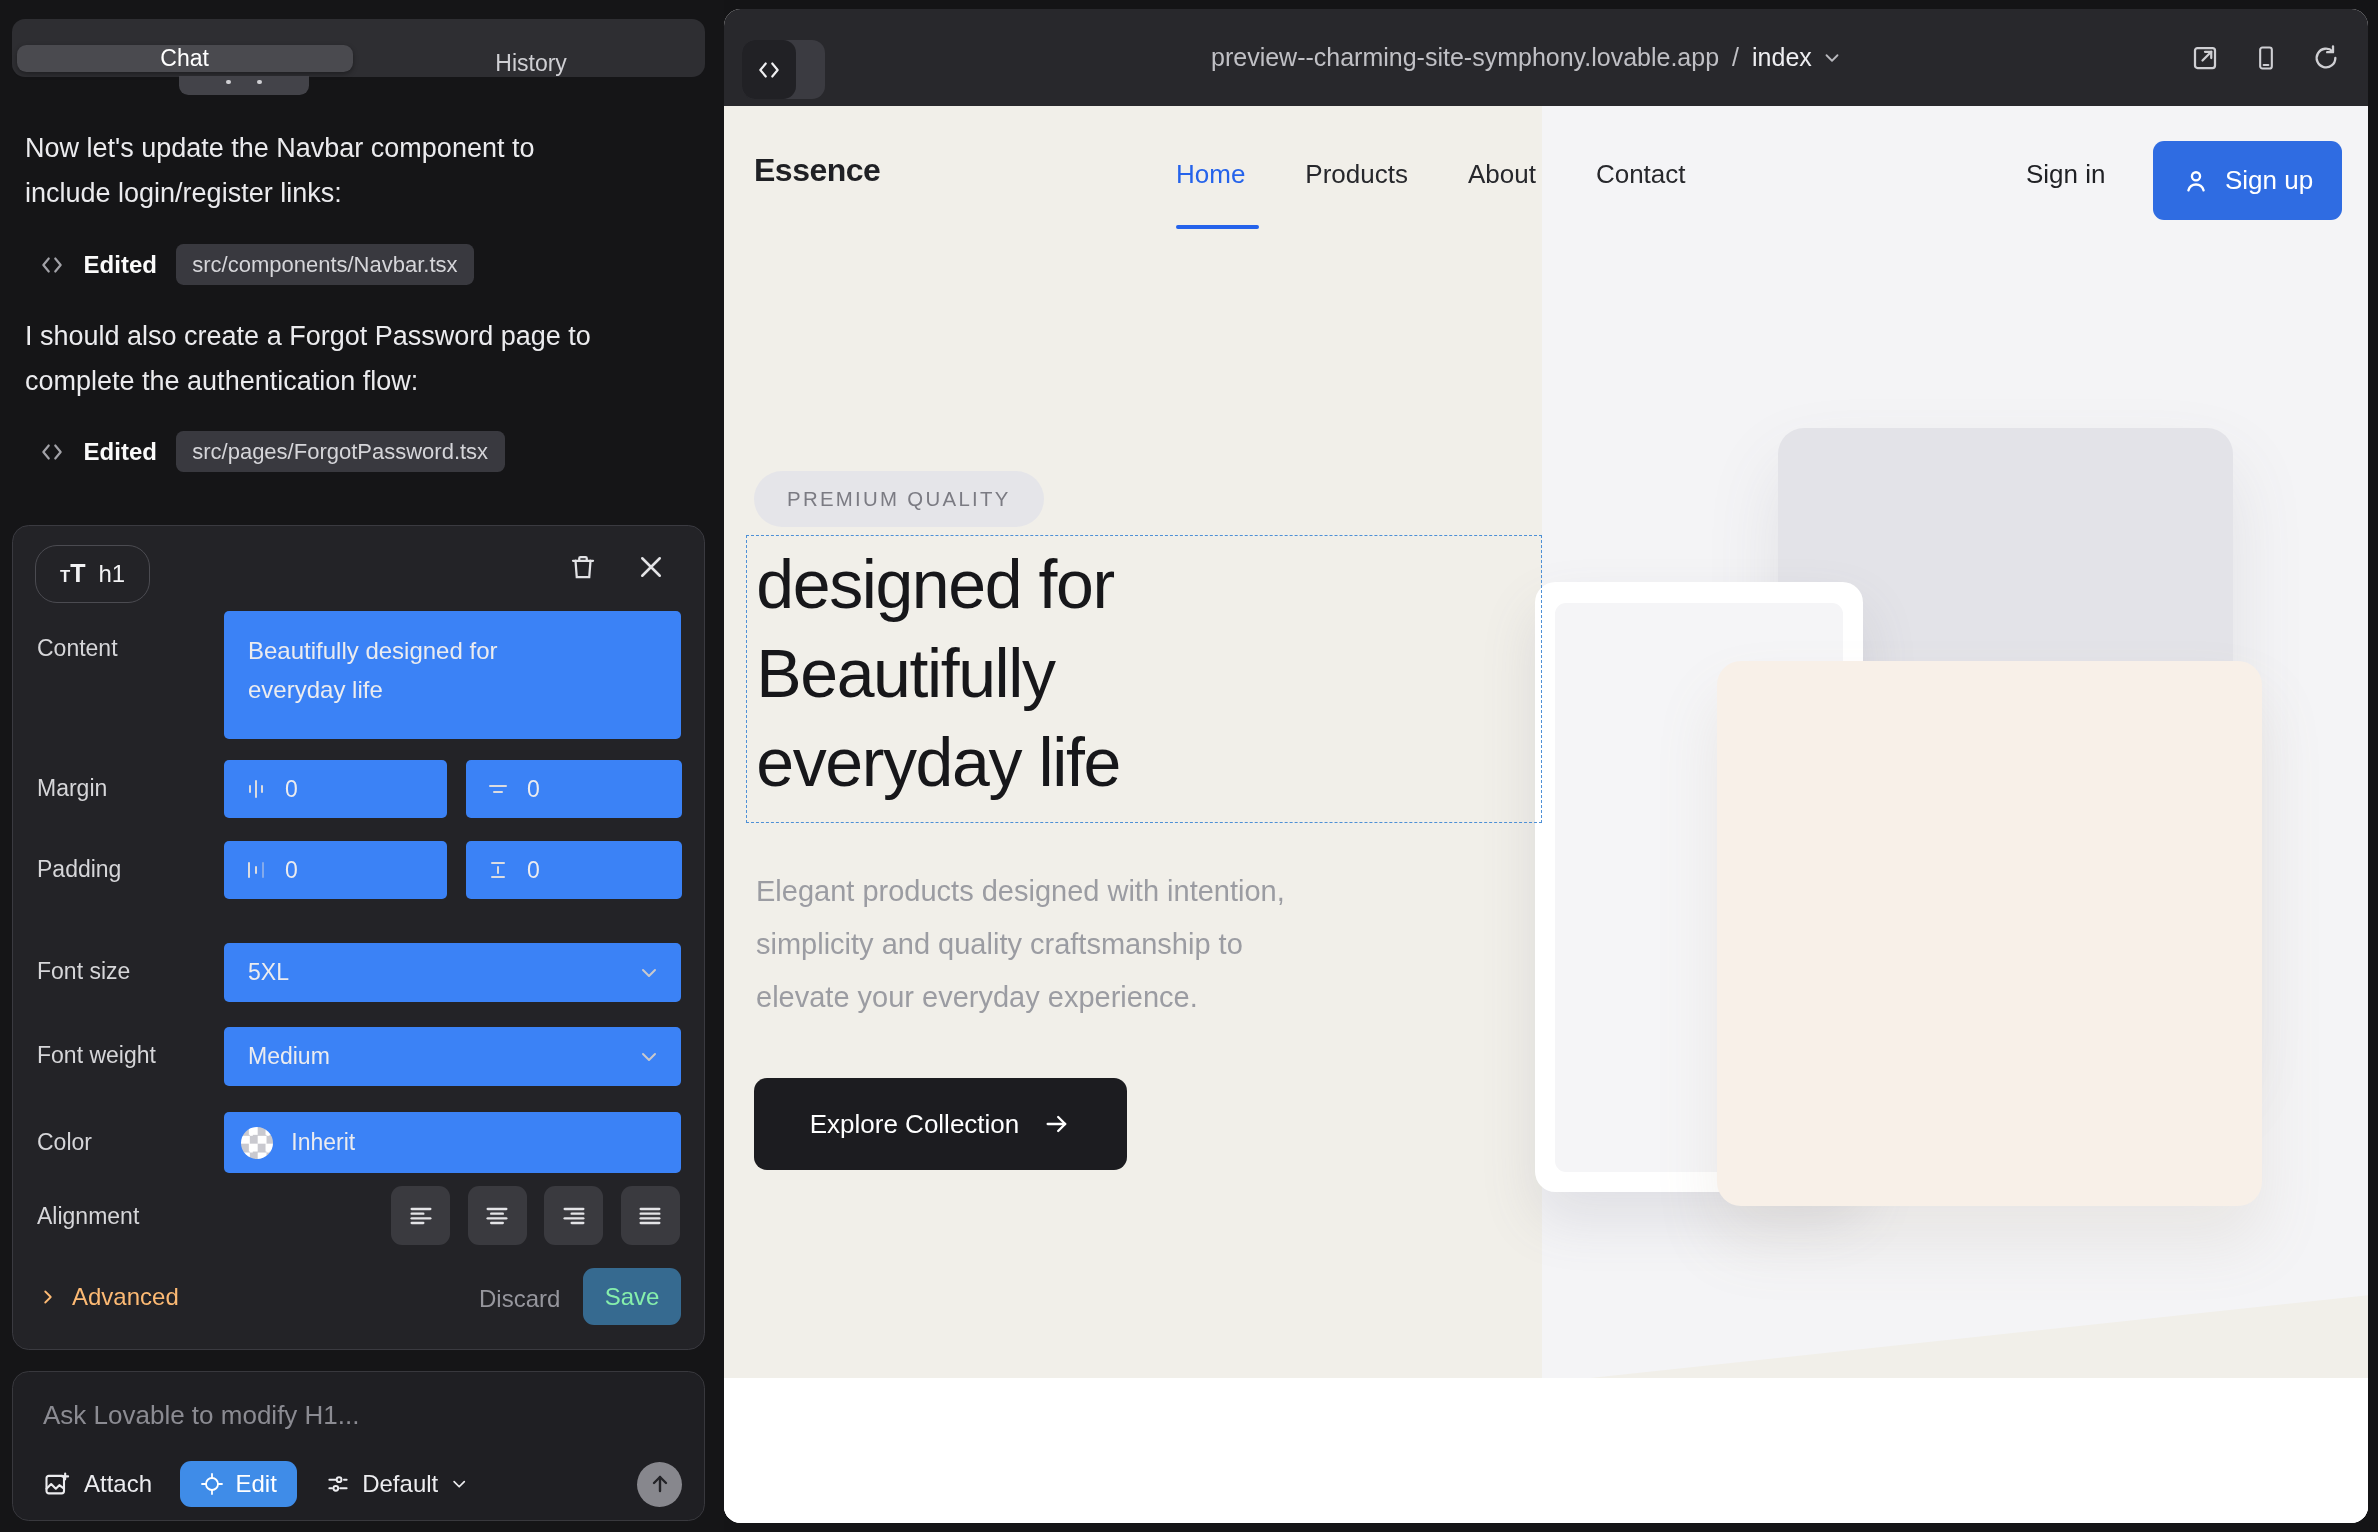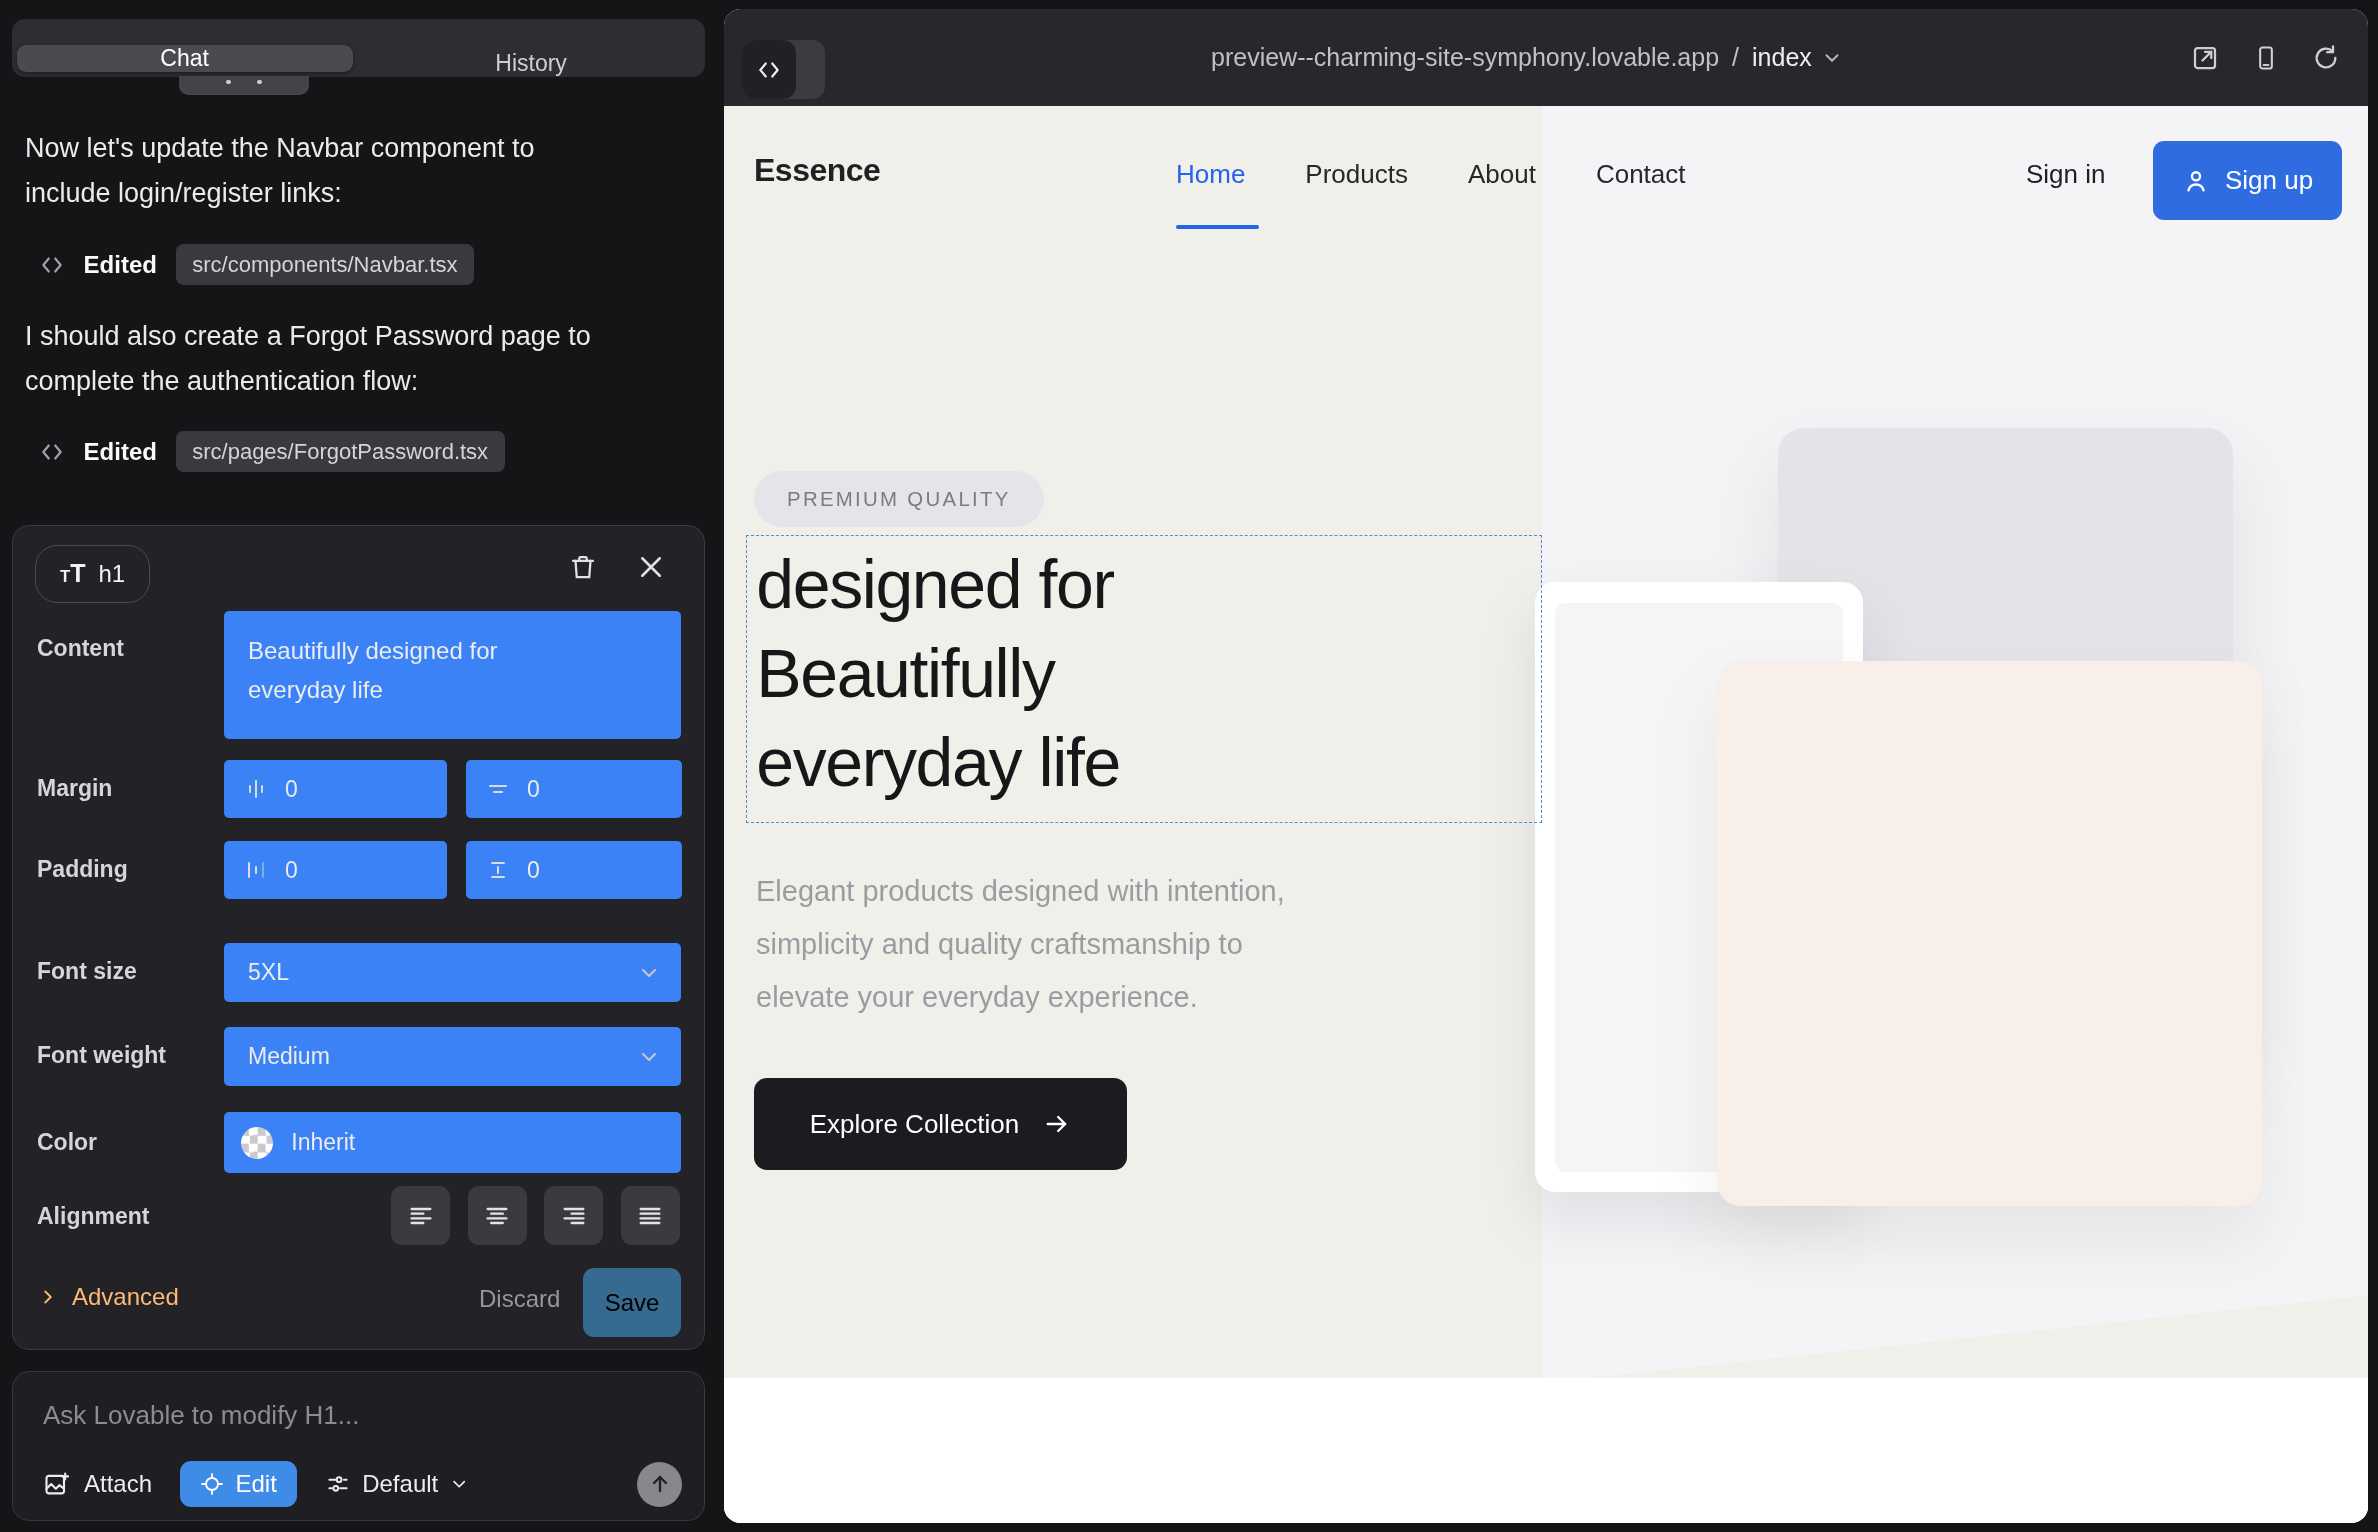--- a/index.html
+++ b/index.html
@@ -29,31 +29,31 @@
   .file-chip { background:#39393f; border-radius:7.4px; padding:7.4px 16.7px; font-size:22px; color:#d5d5d9; }
 
   
   .editor { left:12px; top:525px; width:693px; height:825px; background:#232327; border:0.9px solid #3a3a40; border-radius:16.7px; }
   .tag-pill { left:22px; top:18.6px; height:58px; display:inline-flex; align-items:center; gap:13px; padding:0 24px; border:1.4px solid #4b4b51; border-radius:22px; color:#f2f2f4; font-size:24px; }
   .type-glyph { color:#f2f2f4; font-weight:600; }
   .type-glyph .small-t { font-size:16.7px; }
   .type-glyph .big-t { font-size:25px; }
   .icon-btn { color:#e3e3e6; background:none; border:none; cursor:pointer; }
 
-  .row-label { color:#d6d6d9; font-size:23px; font-weight:700; }
+  .row-label { color:#d6d6d9; font-size:23px; font-weight:400; }
   .field { background:#3b82f6; border-radius:5px; color:#ececef; font-size:23px; display:flex; align-items:center; }
   .field .f-icon { color:#dcdce0; margin:0 16.7px 0 20.4px; }
   .select-chevron { position:absolute; right:20.4px; top:50%; transform:translateY(-50%); color:#c9c9cd; }
 
   .align-btn { width:59px; height:59px; background:#3a3a3f; border-radius:11px; border:none; color:#e4e4e7; display:flex; align-items:center; justify-content:center; cursor:pointer; }
 
   .checker { width:32px; height:32px; border-radius:50%; margin:0 18.6px 0 16.7px;
     background:repeating-conic-gradient(#ffffff 0% 25%, #c9c9cf 0% 50%); background-size:16.7px 16.7px; }
 
-  .save-btn { width:98px; height:69px; background:#366a90; border:none; border-radius:11px; color:#000000; font-size:24px; cursor:pointer; }
+  .save-btn { width:98px; height:57px; background:#366a90; border:none; border-radius:11px; color:#86efac; font-size:24px; cursor:pointer; }
   .discard-btn { background:none; border:none; color:#96969d; font-size:24px; cursor:pointer; }
   .advanced { display:flex; align-items:center; gap:13px; color:#fdba74; font-size:24px; cursor:pointer; }
 
   
   .composer { left:12px; top:1371px; width:693px; height:150px; background:#1f1f23; border:0.9px solid #38383d; border-radius:16.7px; }
   .composer-placeholder { left:30px; top:28px; font-size:26px; color:#8b8b92; }
   .composer-row { left:30px; right:22px; top:89px; height:46px; display:flex; align-items:center; gap:28px; position:absolute; }
   .attach { display:flex; align-items:center; gap:13px; color:#ececef; font-size:24px; cursor:pointer; }
   .edit-btn { display:flex; align-items:center; gap:11px; background:#3f8ce8; border:none; border-radius:11px; height:46px; padding:0 20.4px; color:#ffffff; font-size:24px; cursor:pointer; }
   .default-ctl { display:flex; align-items:center; gap:11px; color:#ececef; font-size:24px; cursor:pointer; }

